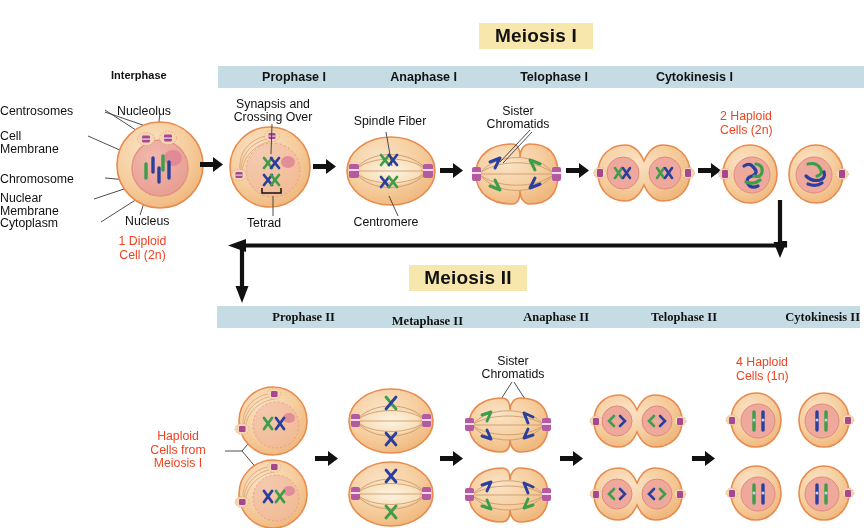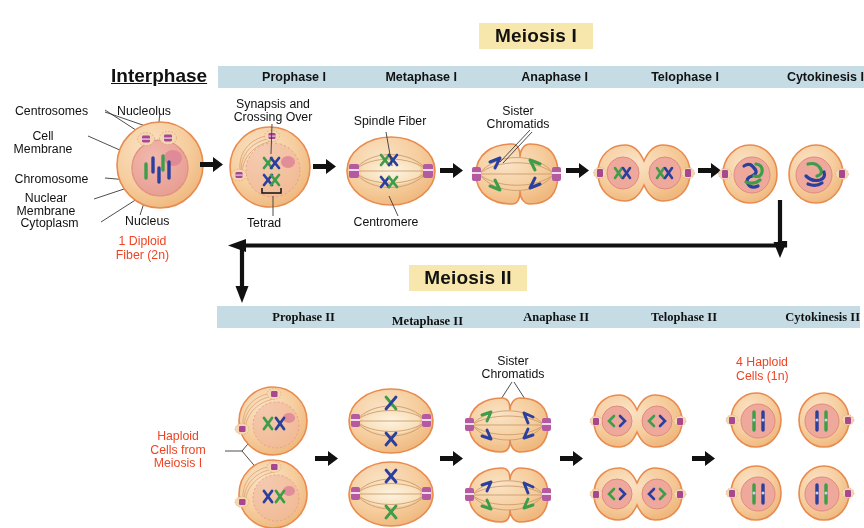--- a/index.html
+++ b/index.html
@@ -18,47 +18,46 @@
     background:#c5dce5;display:flex;align-items:center;
     height:22px;
   }
   .phase-bar .cell{
     font-size:12.5px;font-weight:bold;color:#111;text-align:right;
     white-space:nowrap;
   }
 
   
   .lbl{font-size:12.3px;color:#111;line-height:13.4px;white-space:nowrap;}
-  .lbl.r{text-align:center;}
+  .lbl.r{text-align:left;}
   .lbl.c{text-align:center;}
   .red{color:#ef4423;font-size:12.3px;line-height:13.6px;}
   .red.c{text-align:center;}
 
   svg{display:block;overflow:visible;}
   .leader{stroke:#3a3a3a;stroke-width:.9;fill:none;}
   .blk{fill:#111;}
 </style>
 </head>
 <body>
 
 <div class="root">
 
   <div class="abs title-banner" style="left:479px;top:13px;width:114px;height:26px;">
     <span>Meiosis I</span>
   </div>
 
   <div class="abs phase-bar" style="left:218px;top:56px;width:646px;">
     <div class="cell" style="width:108px;">Prophase I</div>
-    <div class="cell" style="width:131px;">Metaphase I</div>
     <div class="cell" style="width:131px;">Anaphase I</div>
     <div class="cell" style="width:131px;">Telophase I</div>
     <div class="cell" style="width:145px;">Cytokinesis I</div>
   </div>
 
-  <div class="abs lbl" style="left:111px;top:59px;font-weight:bold;font-size:19px;text-decoration:underline;">
+  <div class="abs lbl" style="left:111px;top:59px;font-weight:bold;font-size:11px;">
     <span>Interphase</span>
   </div>
 
   <div class="abs lbl r" style="left:0px;top:95px;width:103px;">
     <span>Centrosomes</span></div>
 
   <div class="abs lbl r" style="left:0px;top:120px;width:86px;">
     <span>Cell</span><br>
     <span>Membrane</span></div>
 
@@ -73,21 +72,21 @@
     <span>Cytoplasm</span></div>
 
   <div class="abs lbl" style="left:117px;top:95px;">
     <span>Nucleolus</span></div>
 
   <div class="abs lbl" style="left:125px;top:205px;">
     <span>Nucleus</span></div>
 
   <div class="abs red c" style="left:95px;top:225px;width:95px;">
     <span>1 Diploid</span><br>
-    <span>Fiber (2n)</span></div>
+    <span>Cell (2n)</span></div>
 
   <svg class="abs" style="left:0;top:0;width:220px;height:240px;">
     <path class="leader" d="M105,100 L142,124"></path>
     <path class="leader" d="M105,102 L160,121"></path>
     <path class="leader" d="M160,103 L158,120"></path>
     <path class="leader" d="M88,126 L122,141"></path>
     <path class="leader" d="M105,168 L139,171"></path>
     <path class="leader" d="M94,189 L130,177"></path>
     <path class="leader" d="M101,212 L137,189"></path>
     <path class="leader" d="M140,205 L150,175"></path>
@@ -283,20 +282,23 @@
       <rect x="5" y="27" width="6" height="8" rx="1.2" fill="#a8468f"></rect>
       <ellipse cx="96" cy="31" rx="6.5" ry="5.5" fill="#f4d6b3" stroke="#d7a06a" stroke-width=".6" stroke-dasharray="1.5 1.5"></ellipse>
       <rect x="93" y="27" width="6" height="8" rx="1.2" fill="#a8468f"></rect>
     </g>
   </svg>
 
   <svg class="abs" style="left:698px;top:152px;width:24px;height:18px;">
     <path class="blk" d="M0,6 L13,6 L13,1 L23,8.5 L13,16 L13,11 L0,11 Z"></path>
   </svg>
 
+  <div class="abs red c" style="left:716px;top:100px;width:130px;text-align:left;padding-left:4px;">
+    <span>2 Haploid</span><br>
+    <span>Cells (2n)</span></div>
 
   <svg class="abs" style="left:716px;top:134px;width:136px;height:62px;">
     <g>
       <ellipse cx="34" cy="30" rx="27" ry="29" fill="url(#cyto)" stroke="#e98b4e" stroke-width="1.6"></ellipse>
       <circle cx="36" cy="31" r="18" fill="#efa99c" stroke="#e08a7c" stroke-width="1"></circle>
       <path d="M28,22 q6,-4 10,2 q5,5 -2,8 q-7,2 -4,8 q3,5 10,2" fill="none" stroke="#2b3f9e" stroke-width="3.2" stroke-linecap="round"></path>
       <path d="M40,20 q7,1 6,8 q-1,6 -8,4" fill="none" stroke="#3e9d4a" stroke-width="3.2" stroke-linecap="round"></path>
       <path d="M30,38 q8,3 14,-2" fill="none" stroke="#3e9d4a" stroke-width="3.2" stroke-linecap="round"></path>
       <ellipse cx="9" cy="30" rx="6.5" ry="5.5" fill="#f4d6b3" stroke="#d7a06a" stroke-width=".6" stroke-dasharray="1.5 1.5"></ellipse>
       <rect x="6" y="26" width="6" height="8" rx="1.2" fill="#a8468f"></rect>

